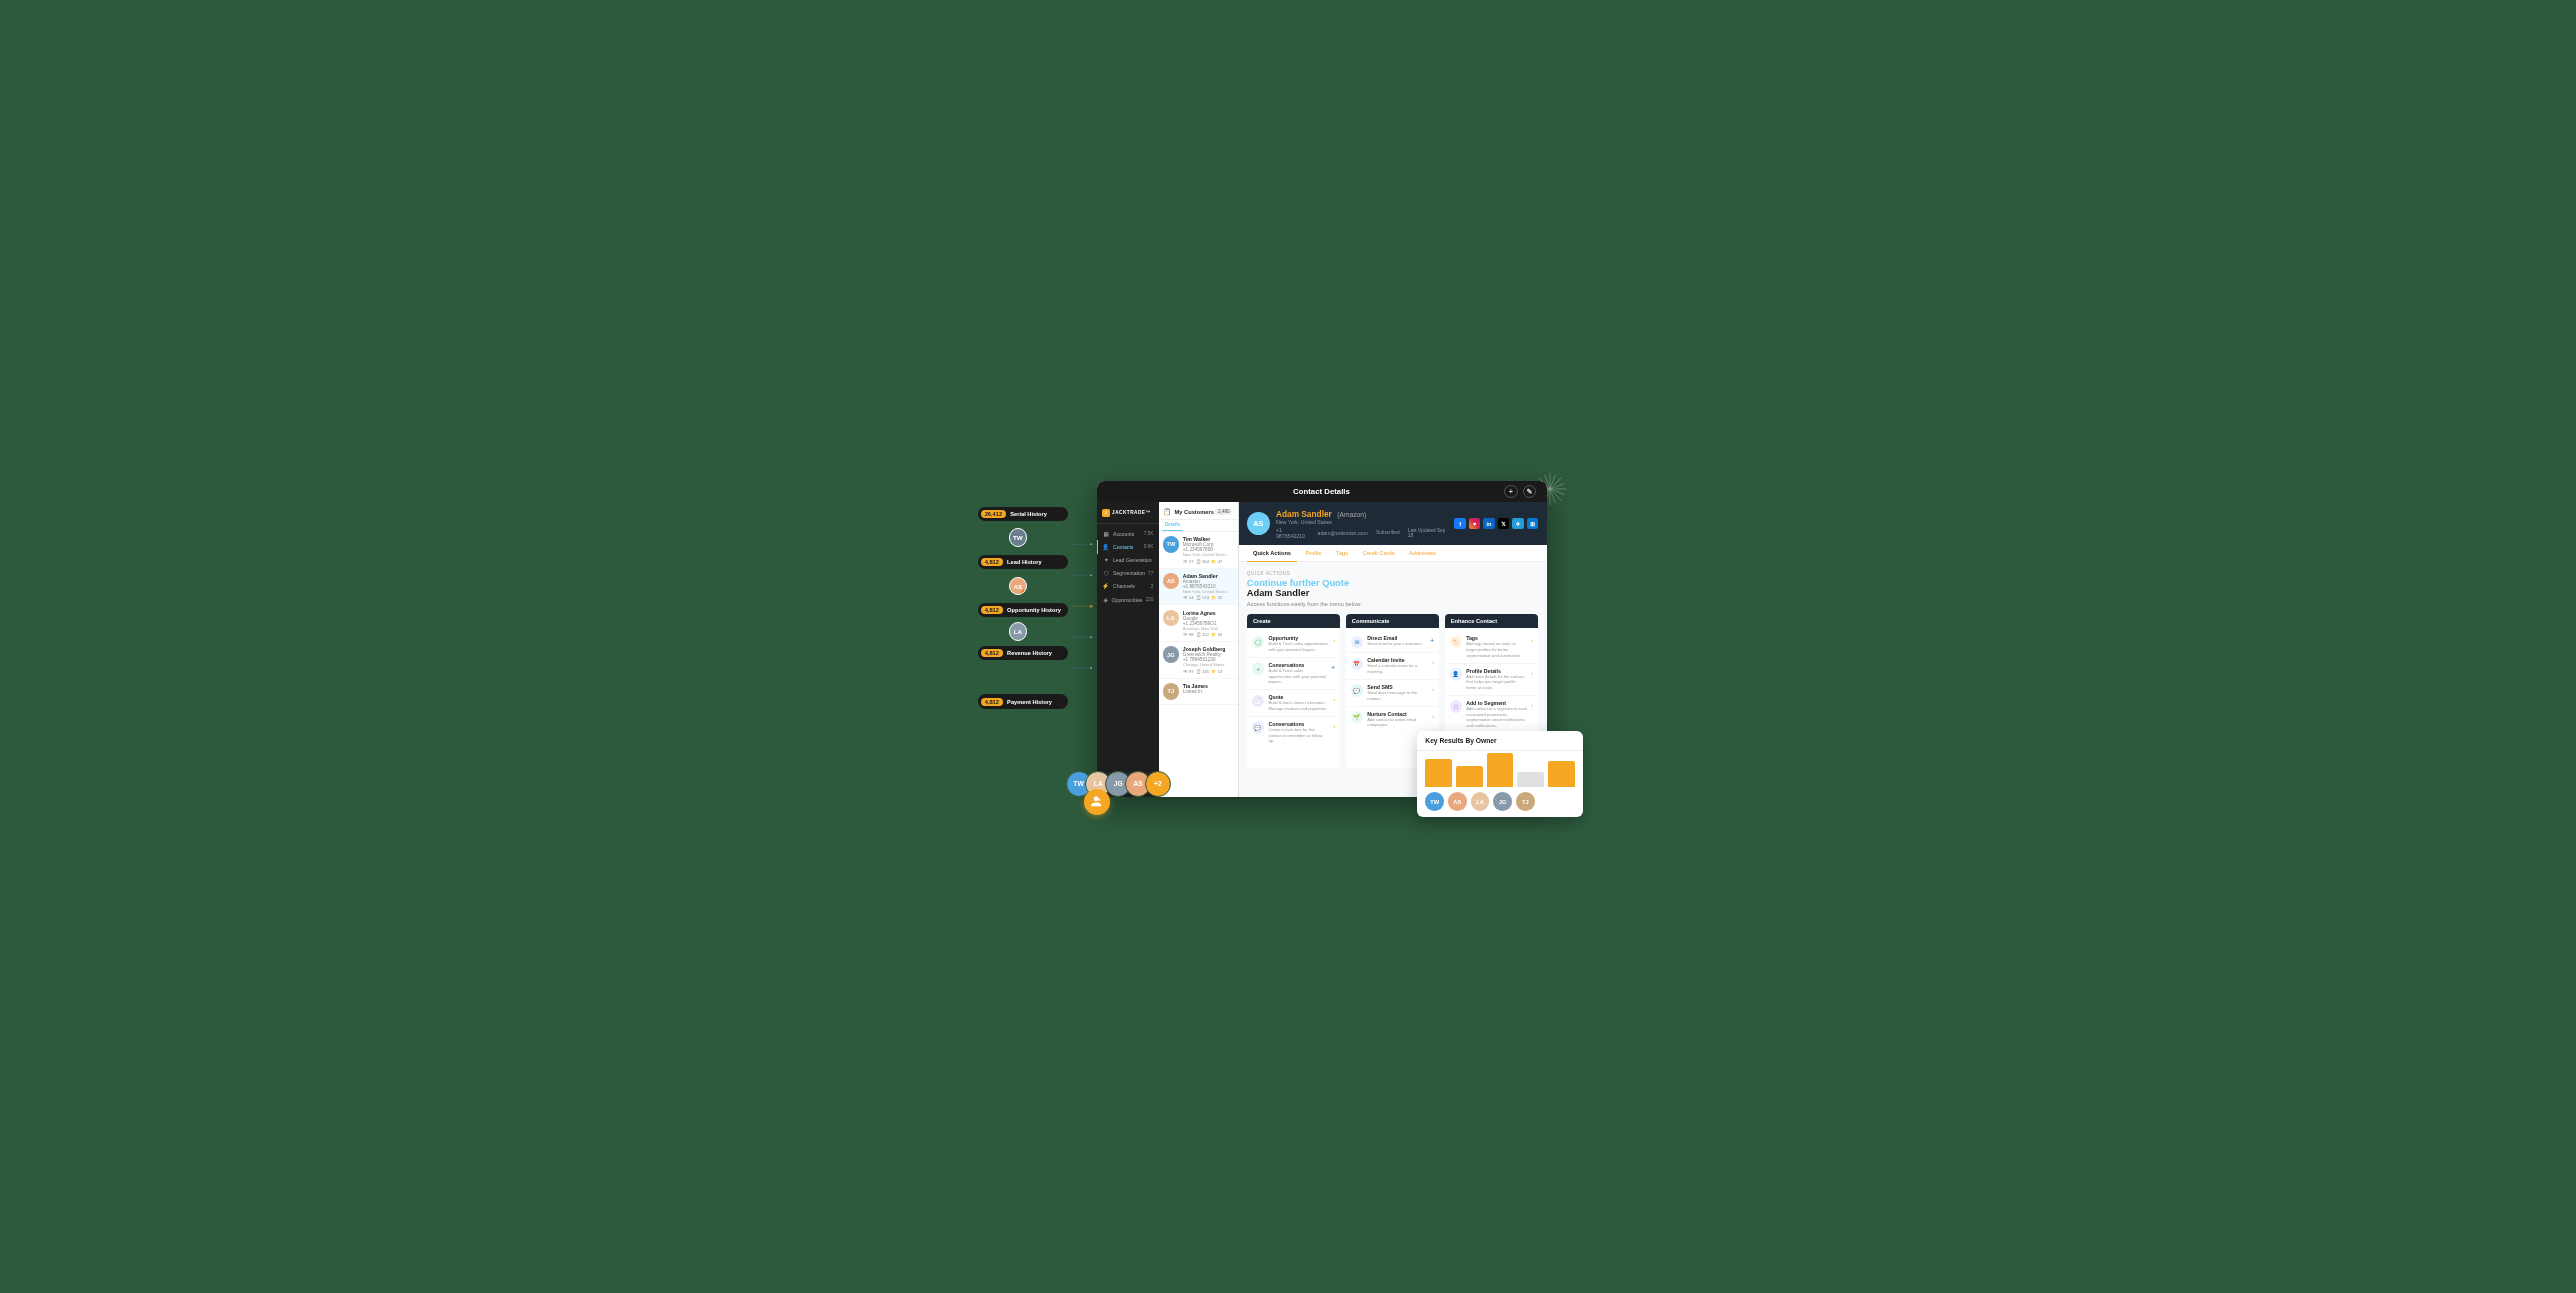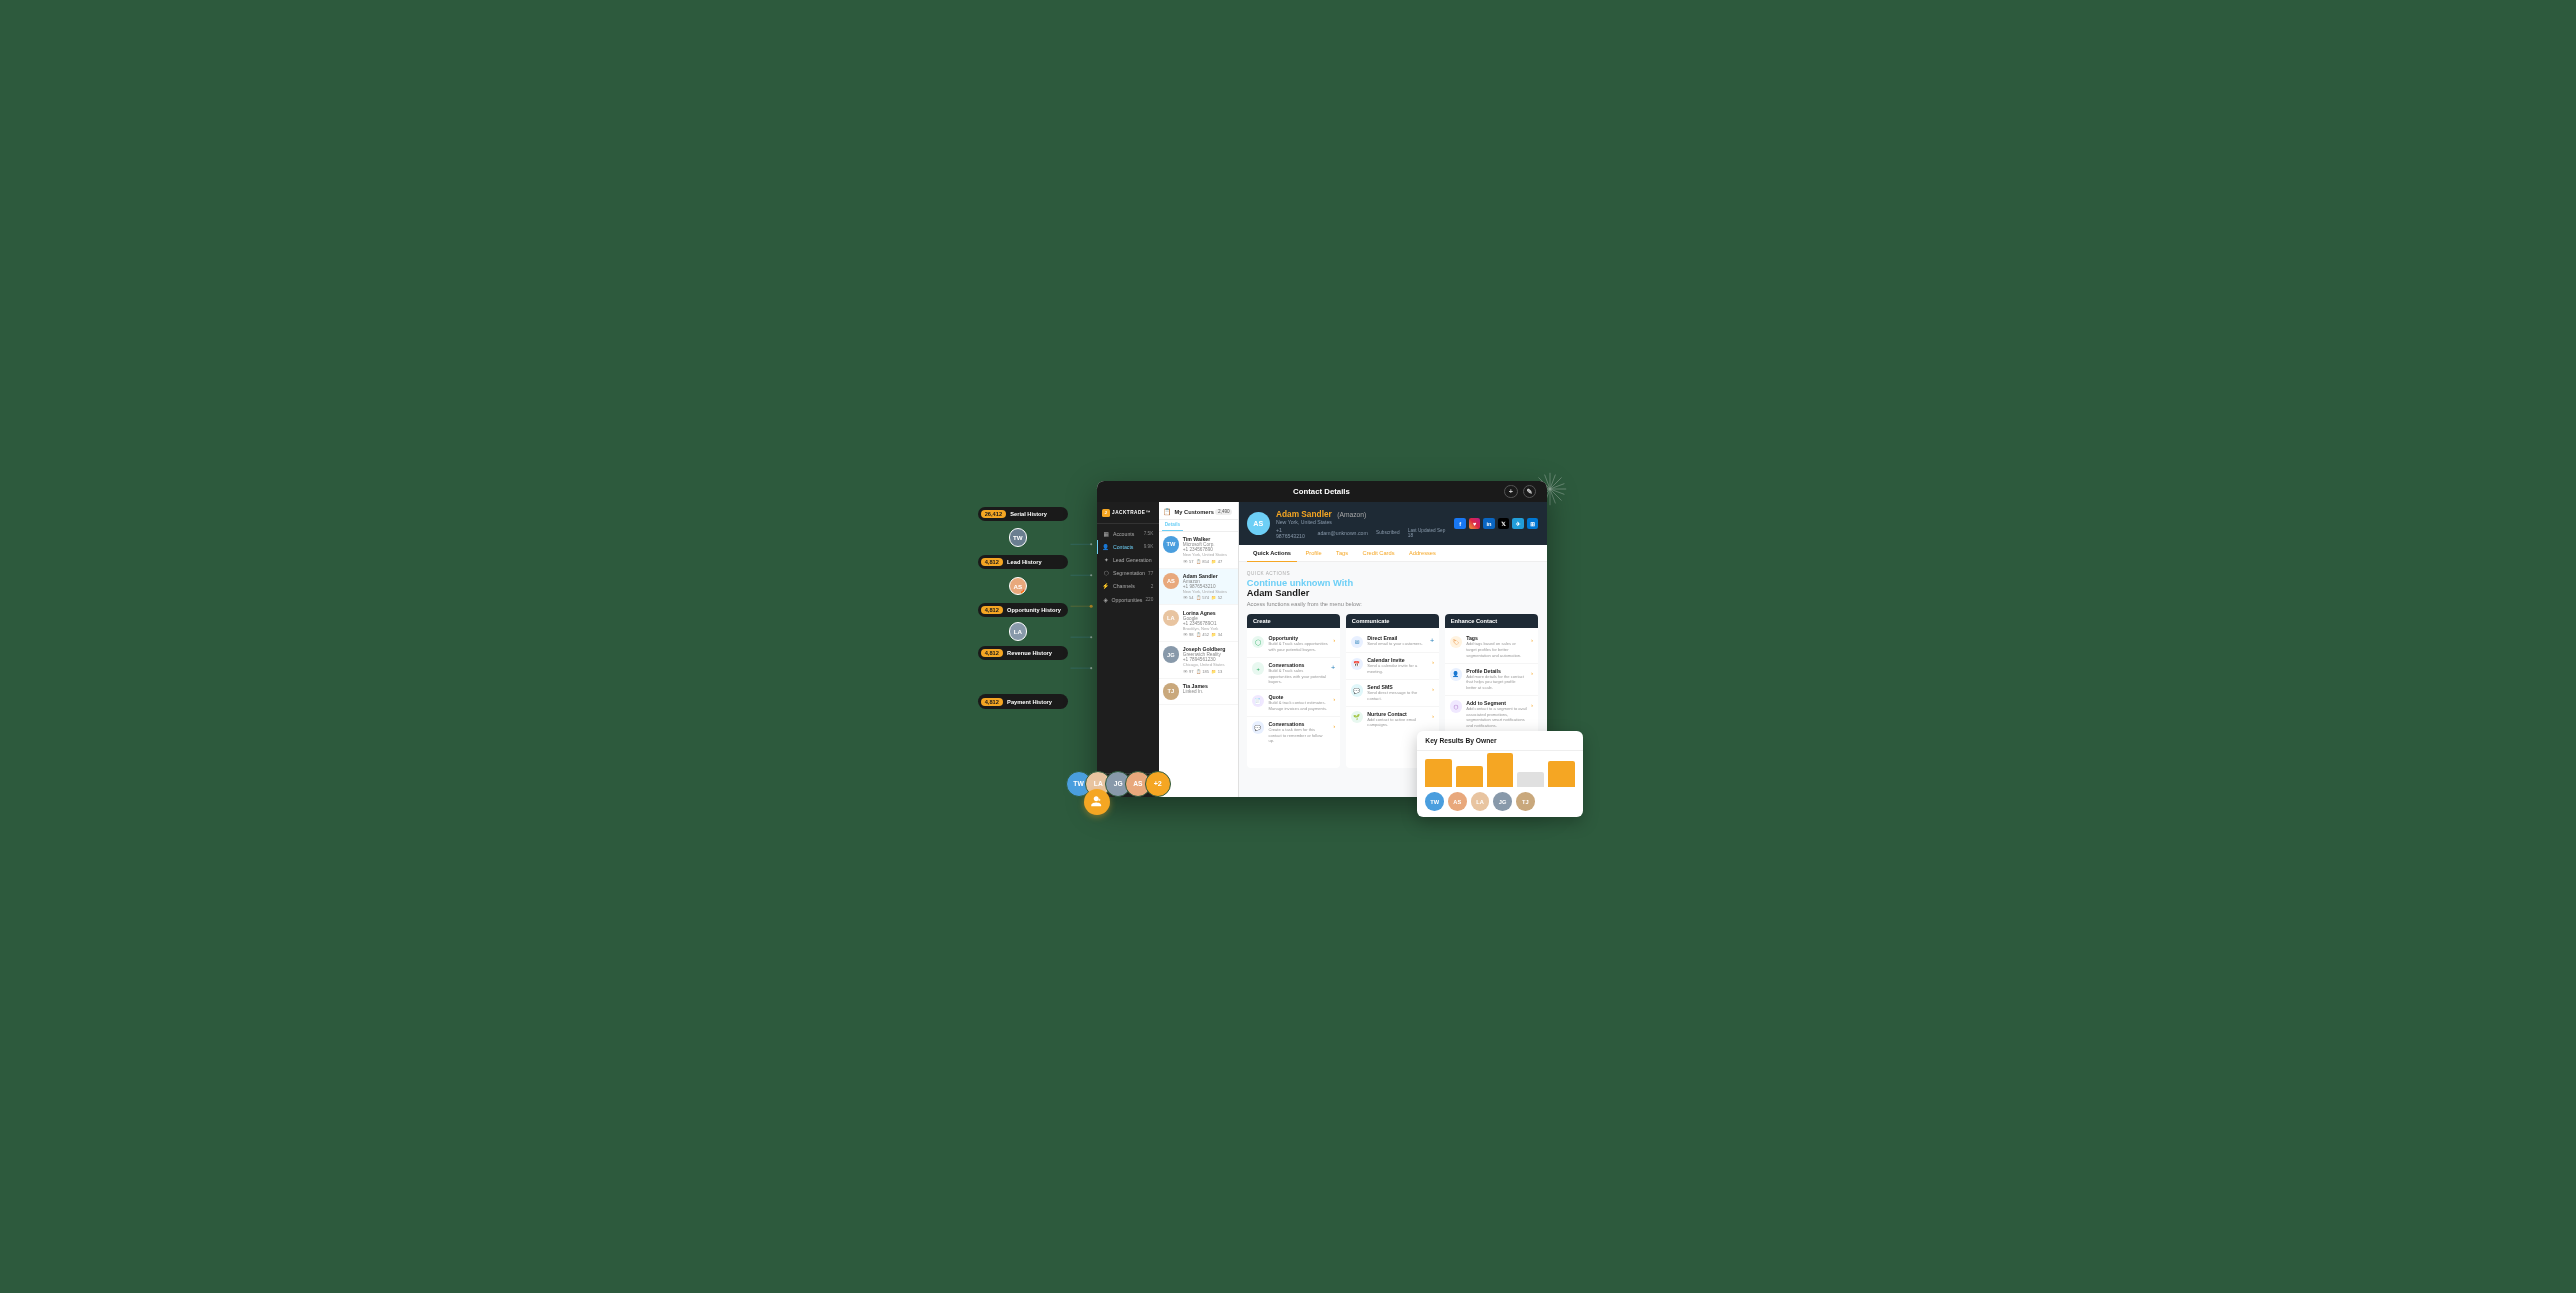--- a/index.html
+++ b/index.html
@@ -763,21 +763,21 @@
           <div class="detail-tab active">Quick Actions</div>
           <div class="detail-tab orange">Profile</div>
           <div class="detail-tab orange">Tags</div>
           <div class="detail-tab orange">Credit Cards</div>
           <div class="detail-tab orange">Addresses</div>
         </div>
 
         <div class="detail-content">
           <div class="qa-subtitle">QUICK ACTIONS</div>
           <div>
-            <span class="qa-title">Continue unknown With</span>
+            <span class="qa-title">Continue further Quote</span>
             <br>
             <span class="qa-title-name">Adam Sandler</span>
           </div>
           <div class="qa-desc">Access functions easily from the menu below:</div>
 
           <div class="action-grid">
 
             <div class="action-col">
               <div class="action-col-header">Create</div>
               <div class="action-items">

